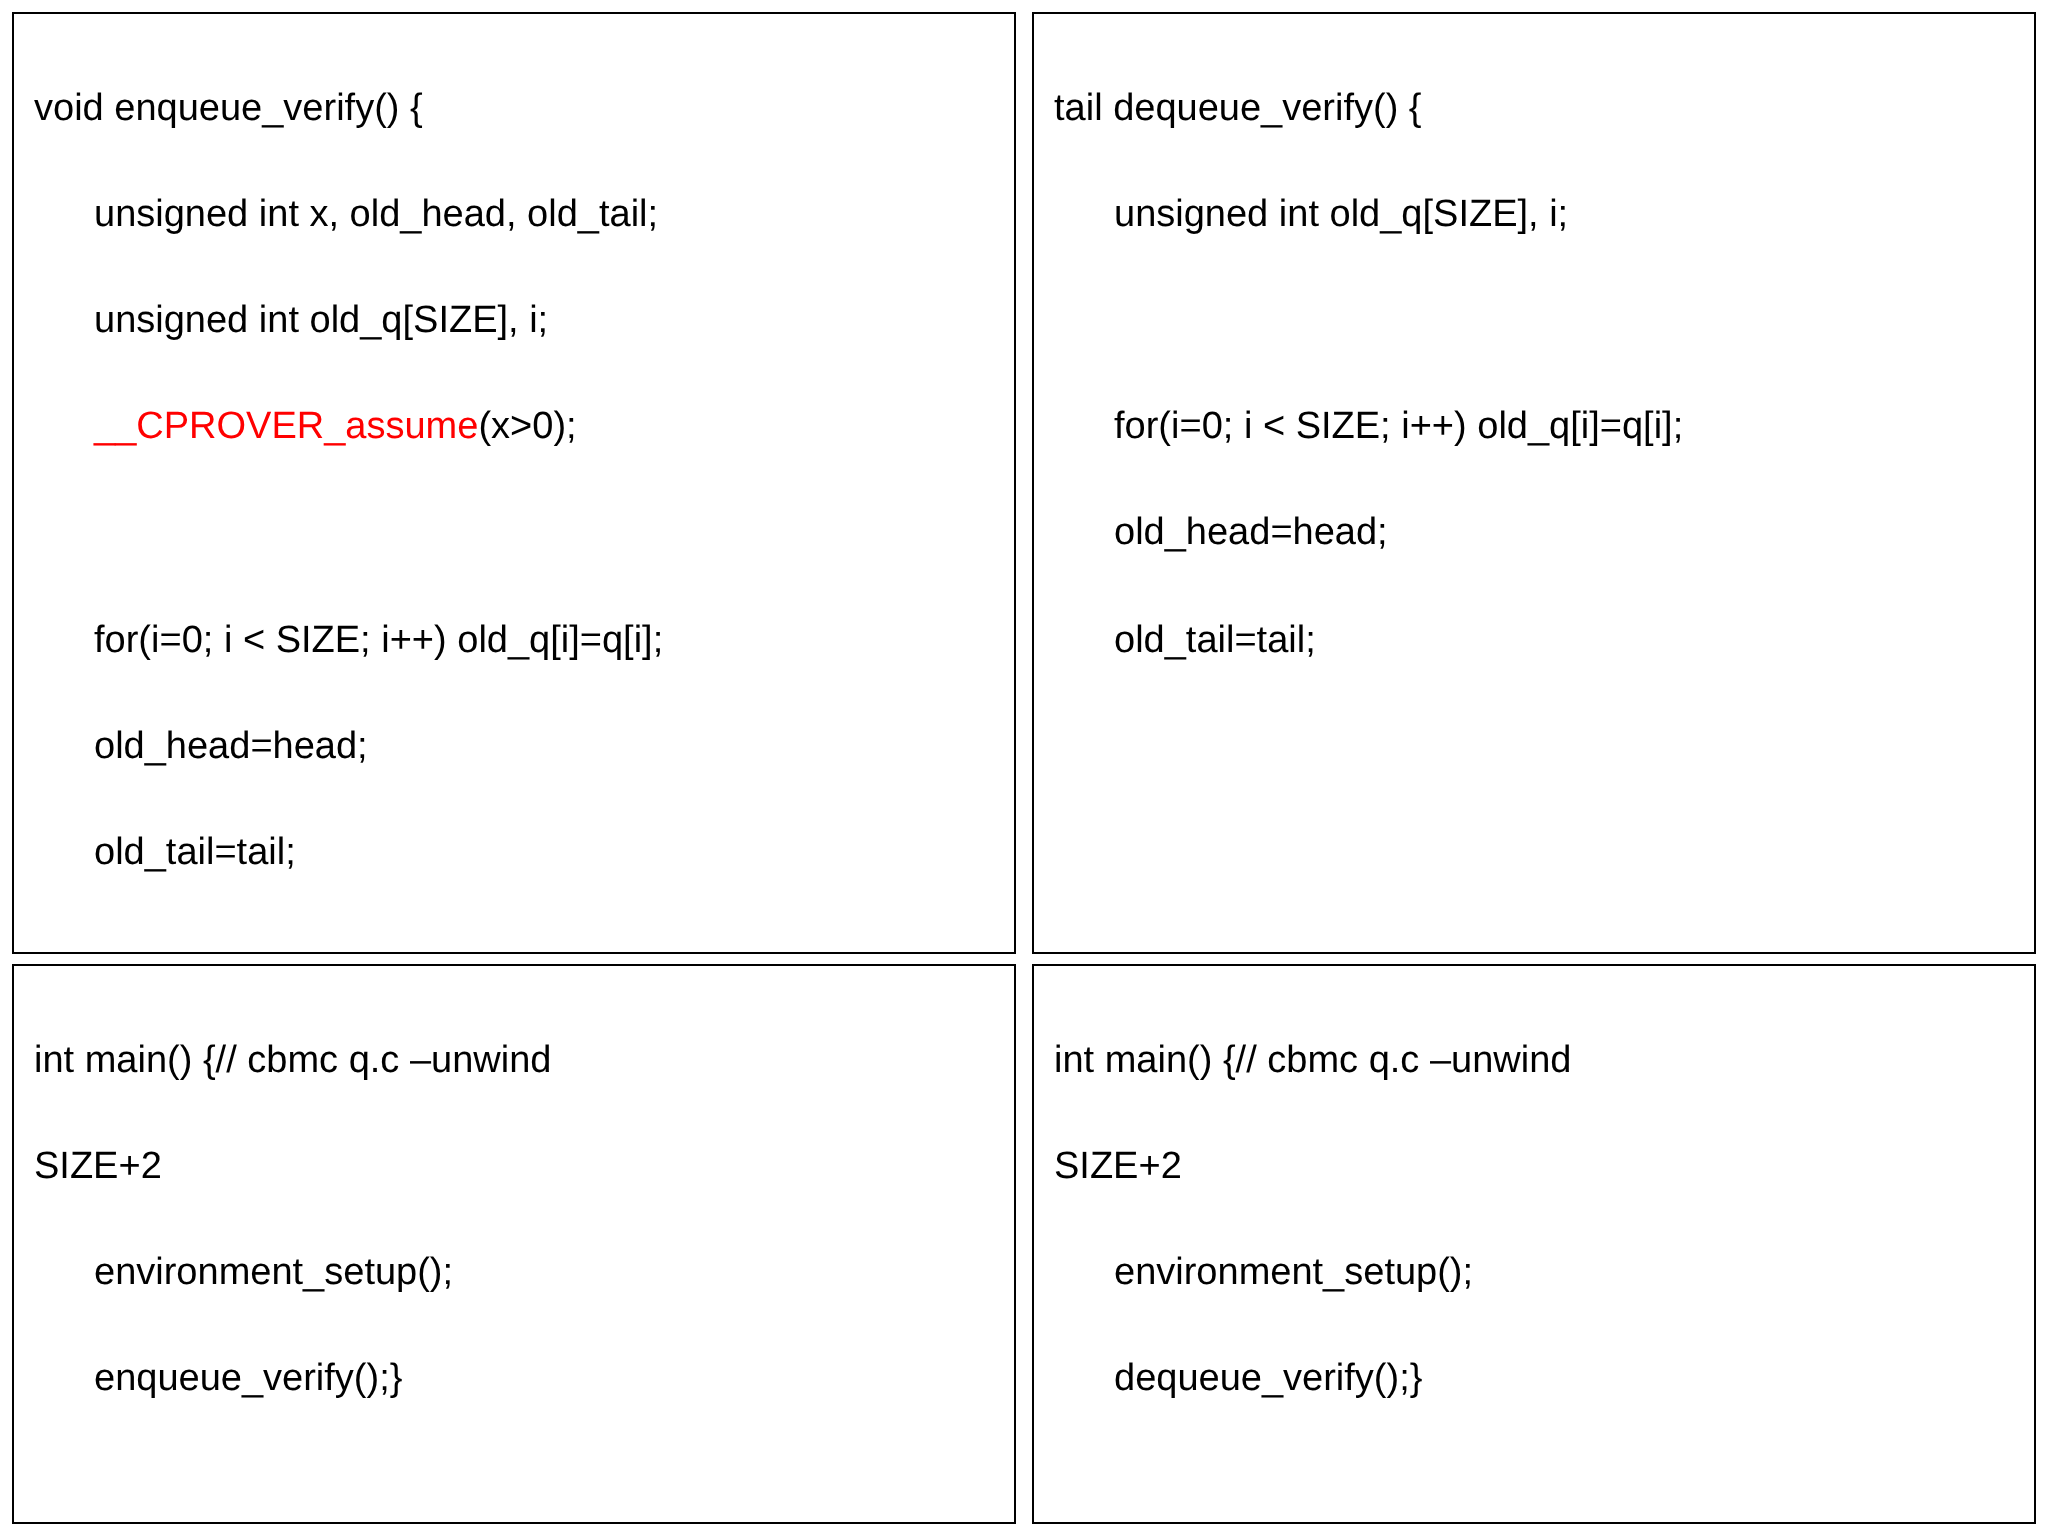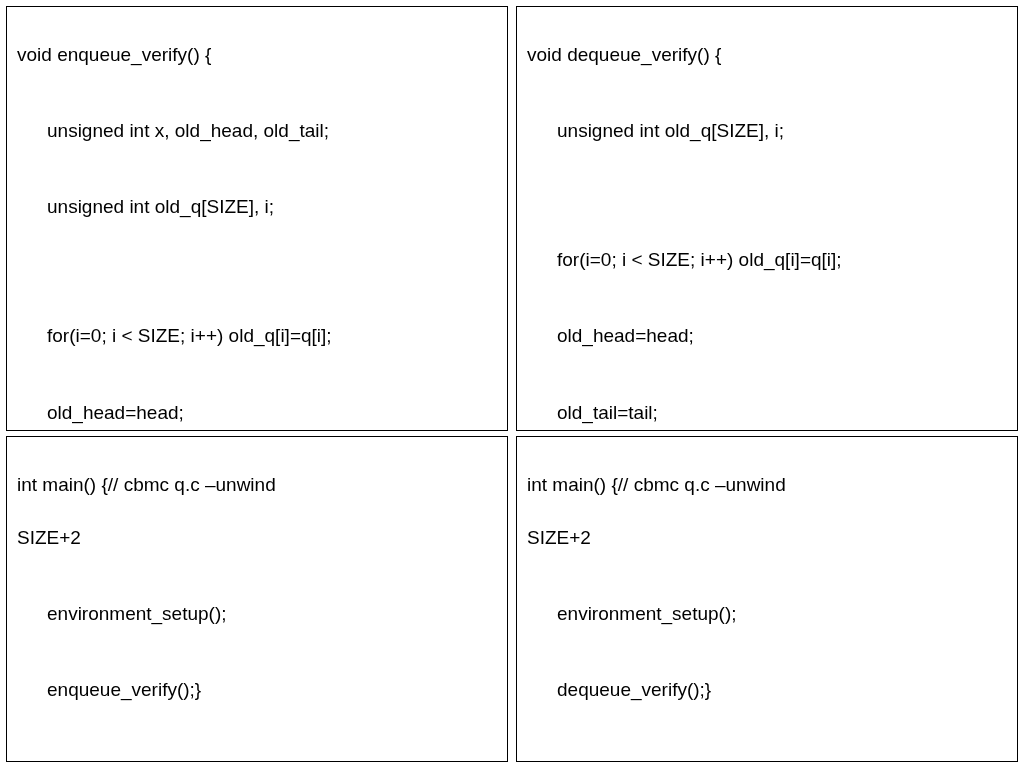--- a/index.html
+++ b/index.html
@@ -22,50 +22,51 @@
     height: 100%;
   }
   .box {
     border: 1.5px solid #000;
     padding: 8px 10px 4px 10px;
     white-space: pre;
     overflow: hidden;
   }
   .red { color: #ff0000; }
   .line { display: block; }
-  .indent1 { padding-left: 30px; margin-top: 23px; }
+  .indent1 { padding-left: 30px; }
 </style>
 </head>
 <body>
 
 <div class="grid">
 
   <div class="box">
 <span class="line">void enqueue_verify() {</span>
 <span class="line indent1">unsigned int x, old_head, old_tail;</span>
 <span class="line indent1">unsigned int old_q[SIZE], i;</span>
+<span class="line indent1"><span class="red">__CPROVER_assume</span><span>(x&gt;0);</span></span>
 <span class="line"> </span>
 <span class="line indent1">for(i=0; i &lt; SIZE; i++) old_q[i]=q[i];</span>
 <span class="line indent1">old_head=head;</span>
 <span class="line indent1">old_tail=tail;</span>
 <span class="line"> </span>
 
 
 
 
 
 
 
 
 
 
   </div>
 
   <div class="box">
-<span class="line">void dequeue_verify() {</span>
+<span class="line">tail dequeue_verify() {</span>
 <span class="line indent1">unsigned int old_q[SIZE], i;</span>
 <span class="line"> </span>
 <span class="line indent1">for(i=0; i &lt; SIZE; i++) old_q[i]=q[i];</span>
 <span class="line indent1">old_head=head;</span>
 <span class="line indent1">old_tail=tail;</span>
 <span class="line"> </span>
 
 
 
 

